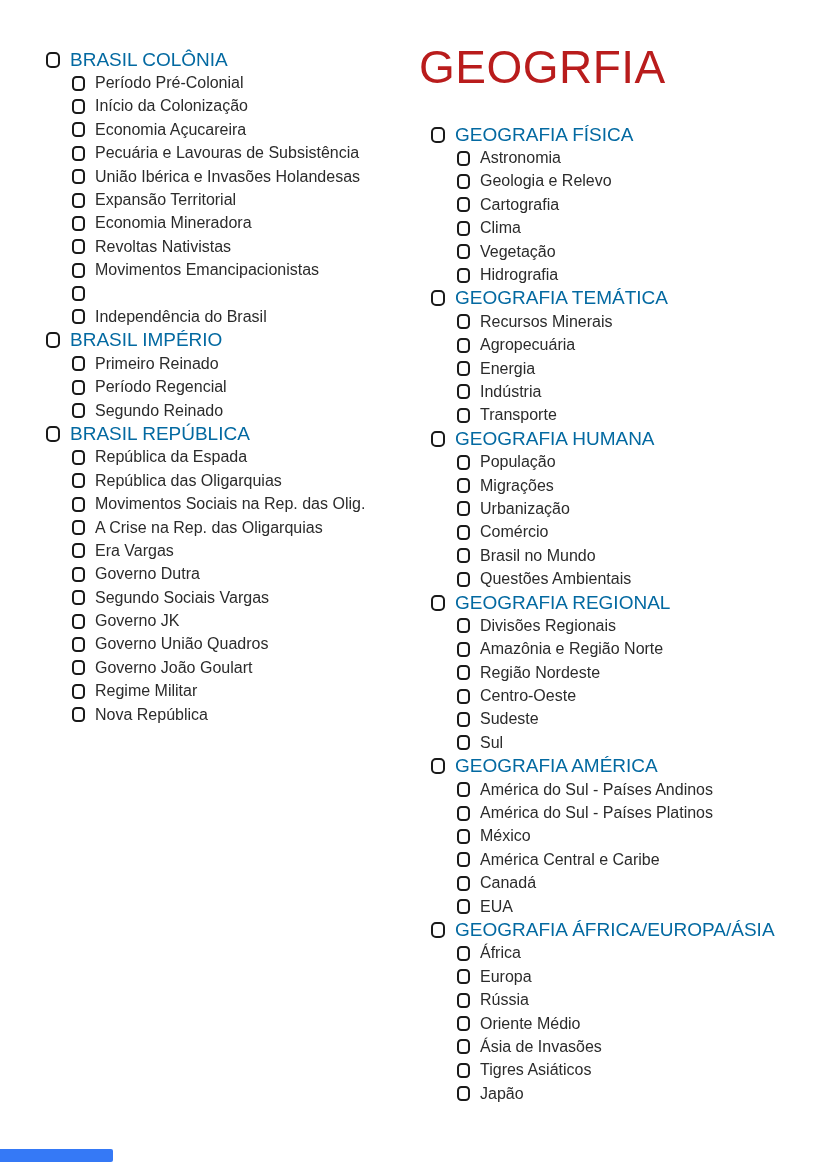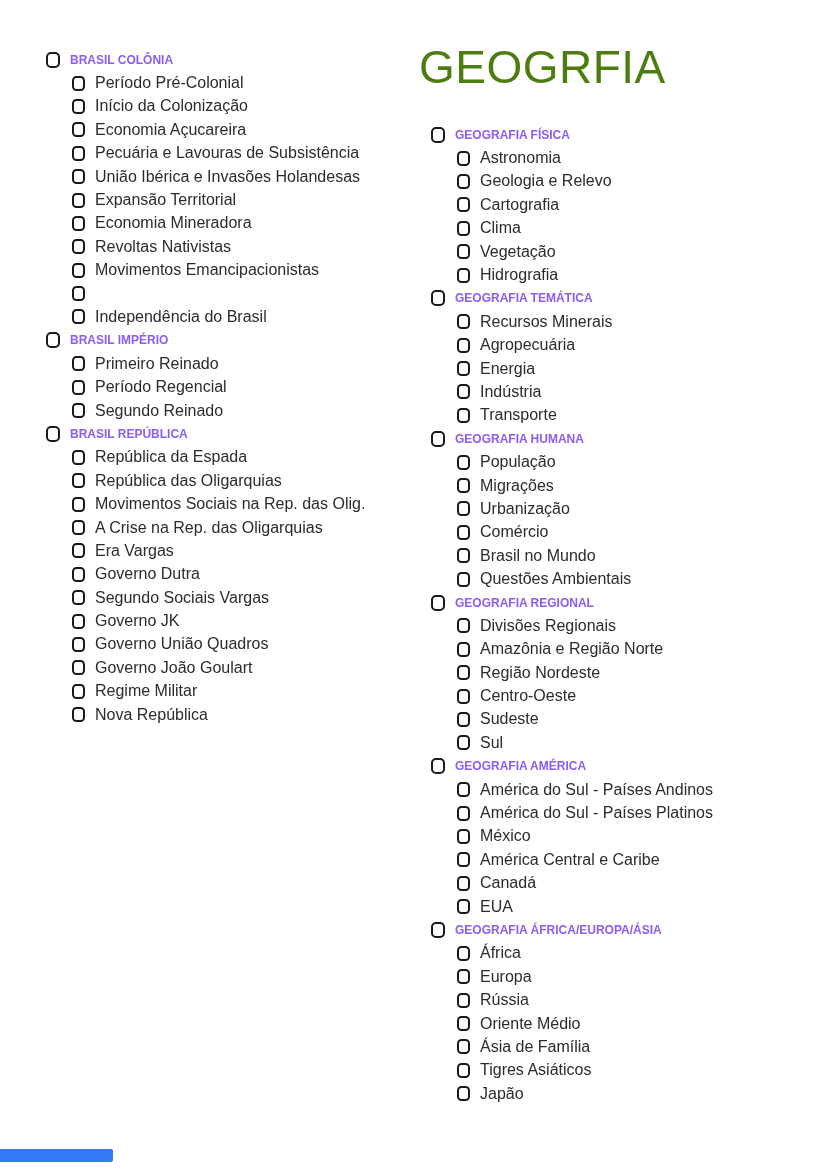--- a/index.html
+++ b/index.html
@@ -13,21 +13,21 @@
   .page { position: absolute; inset: 0; background: #ffffff; }
 
   .doc-title {
     position: absolute;
     left: 419px; top: 44px;
     margin: 0;
     font-size: 46px;
     line-height: 46px;
     font-weight: 400;
     letter-spacing: 0.5px;
-    color: #4d7c0f;
+    color: #b91c1c;
     white-space: nowrap;
   }
 
   .col { position: absolute; }
   .col-left  { left: 46px;  top: 48px;  width: 378px; }
   .col-right { left: 431px; top: 123px; width: 392px; }
 
   .row { display: flex; align-items: center; height: 23.4px; }
   .row.item-row { padding-left: 26px; }
 
@@ -41,23 +41,23 @@
   }
   .item-row .checkbox { width: 13px; height: 15px; border-radius: 4.5px; }
 
   .label {
     margin-left: 10px;
     white-space: nowrap;
     font-size: 16px;
     color: #2b2b2b;
   }
   .header-row .label {
-    font-weight: 700;
-    font-size: 12px;
-    color: #8b5cf6;
+    font-weight: 400;
+    font-size: 19px;
+    color: #0369a1;
   }
 
   .bottom-bar {
     position: absolute;
     left: 0; top: 1149px;
     width: 113px; height: 13px;
     background: #3579f6;
     border-radius: 0 2px 2px 0;
   }
 </style>
@@ -335,21 +335,21 @@
       <div class="row item-row">
     <span class="checkbox"></span>
     <span class="label">Rússia</span>
   </div>
       <div class="row item-row">
     <span class="checkbox"></span>
     <span class="label">Oriente Médio</span>
   </div>
       <div class="row item-row">
     <span class="checkbox"></span>
-    <span class="label">Ásia de Família</span>
+    <span class="label">Ásia de Invasões</span>
   </div>
       <div class="row item-row">
     <span class="checkbox"></span>
     <span class="label">Tigres Asiáticos</span>
   </div>
       <div class="row item-row">
     <span class="checkbox"></span>
     <span class="label">Japão</span>
   </div>
     </div>

